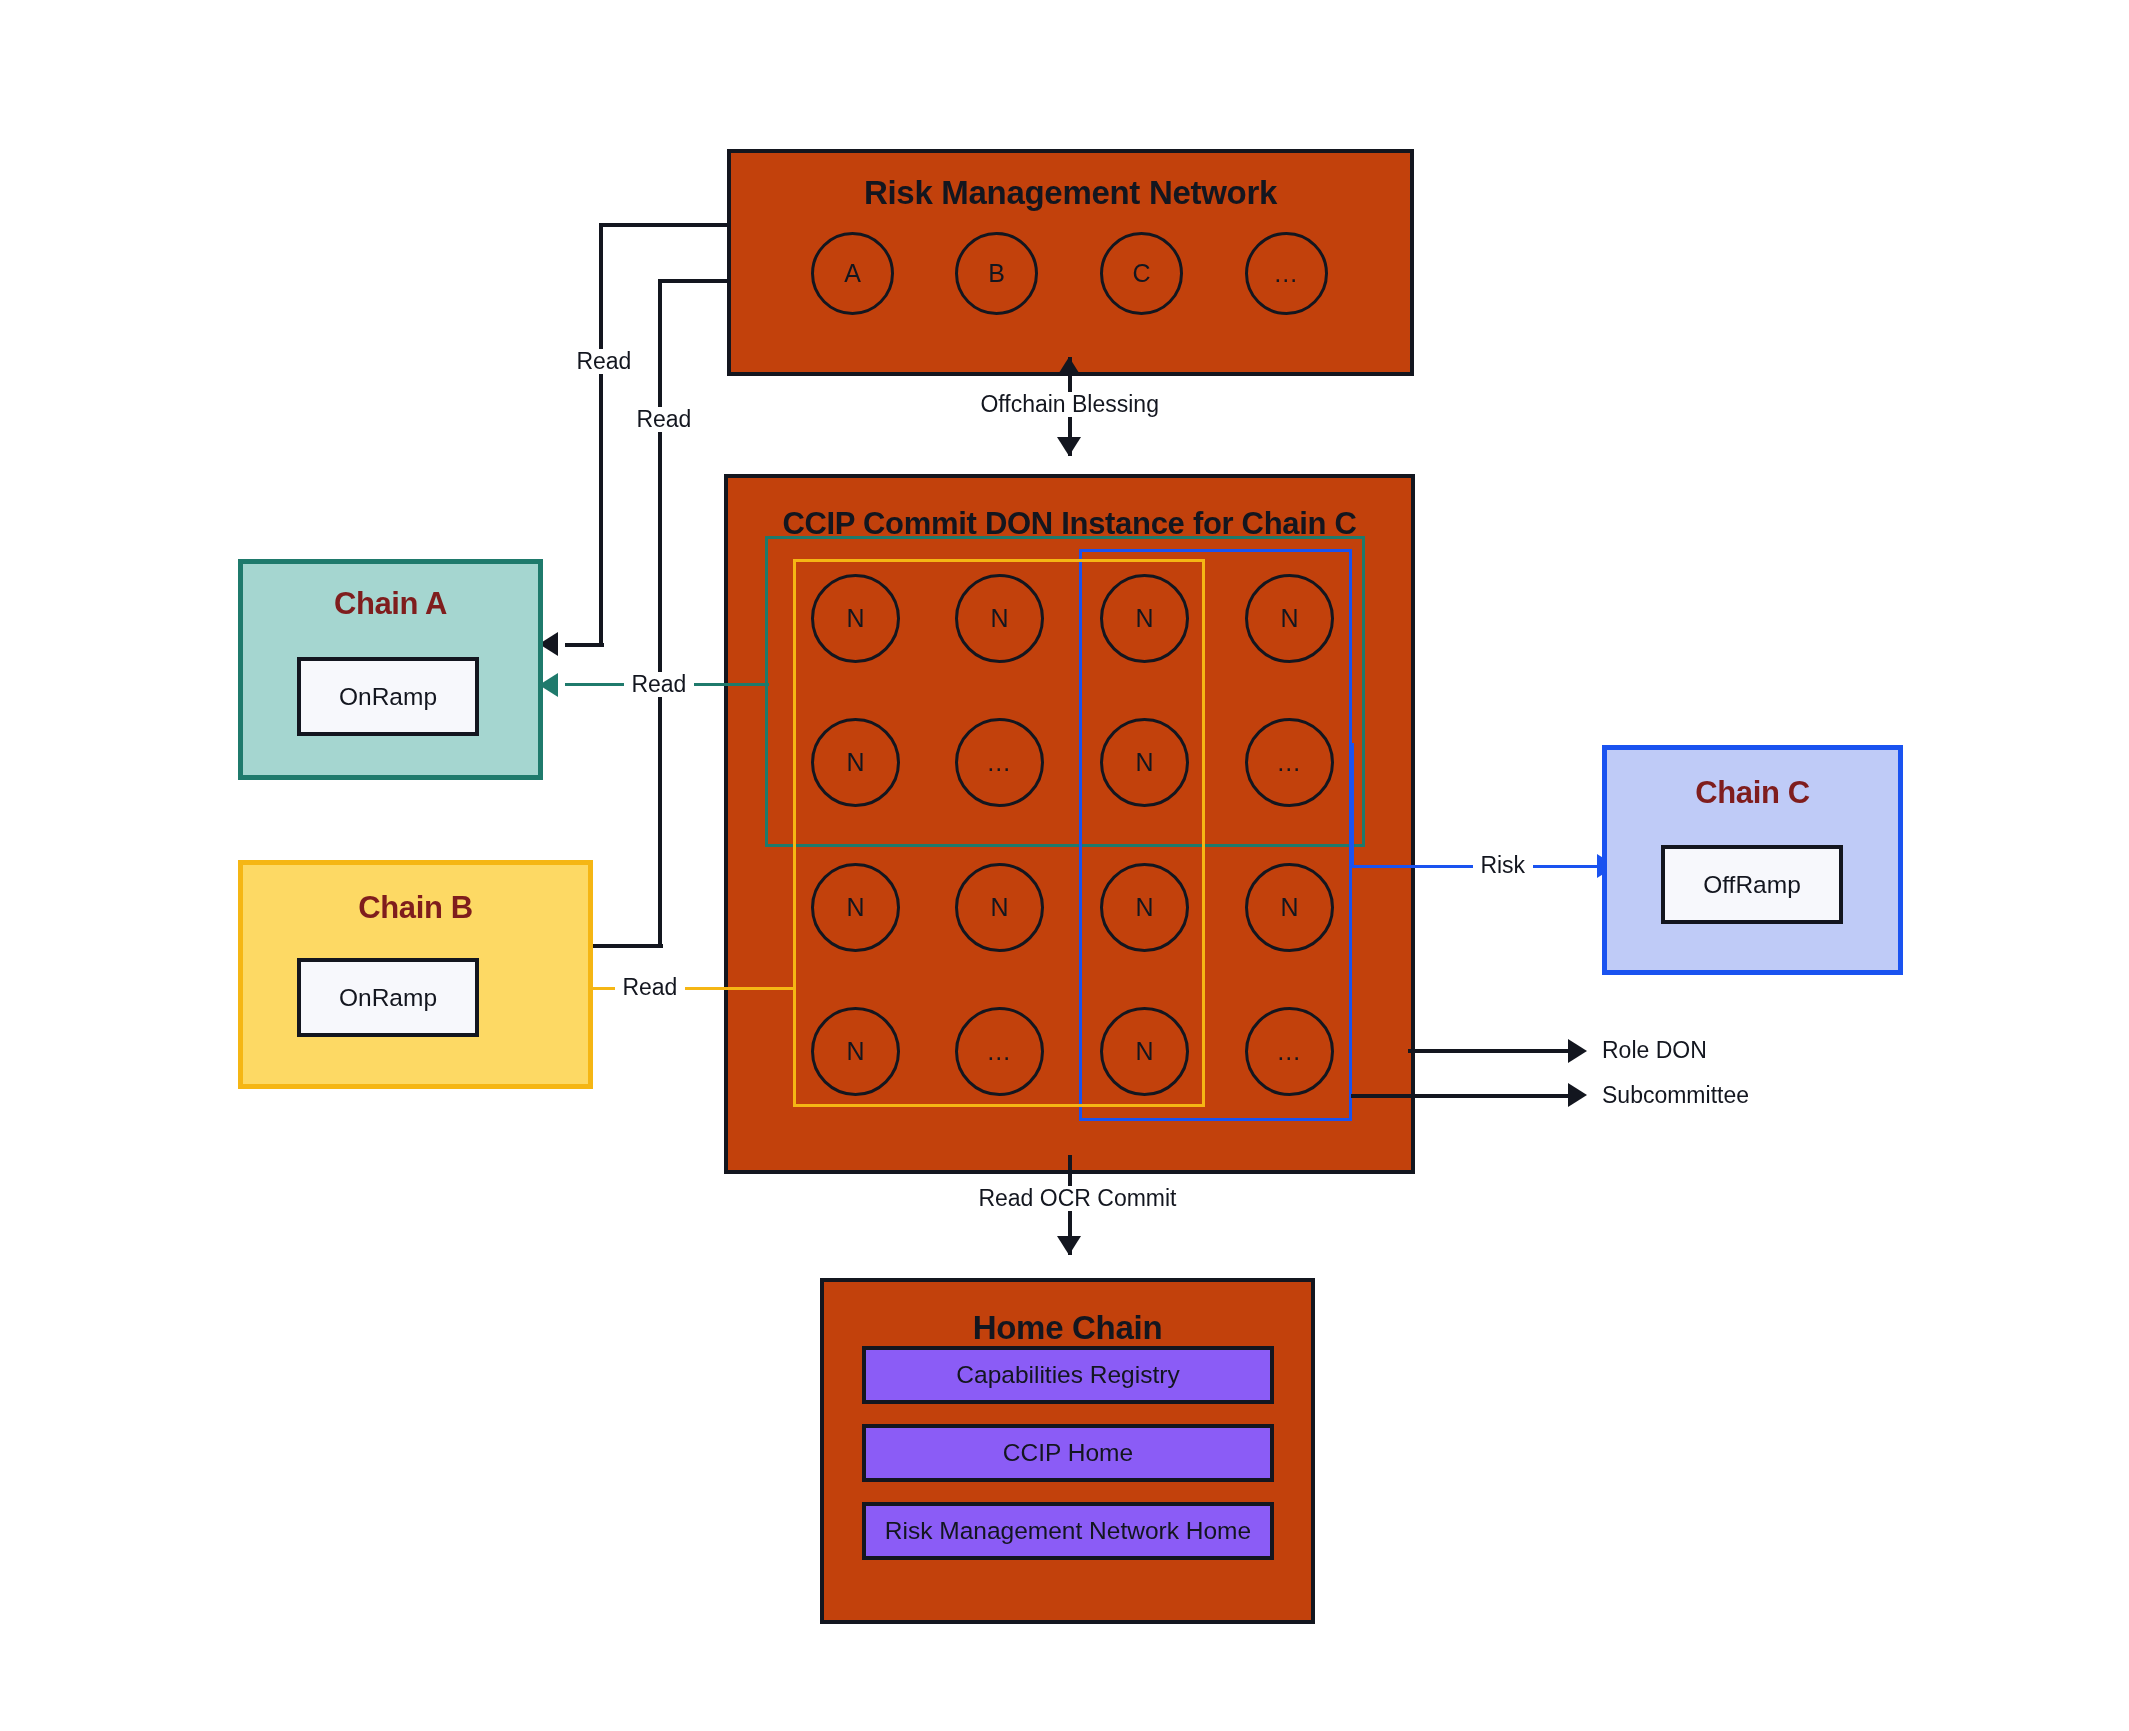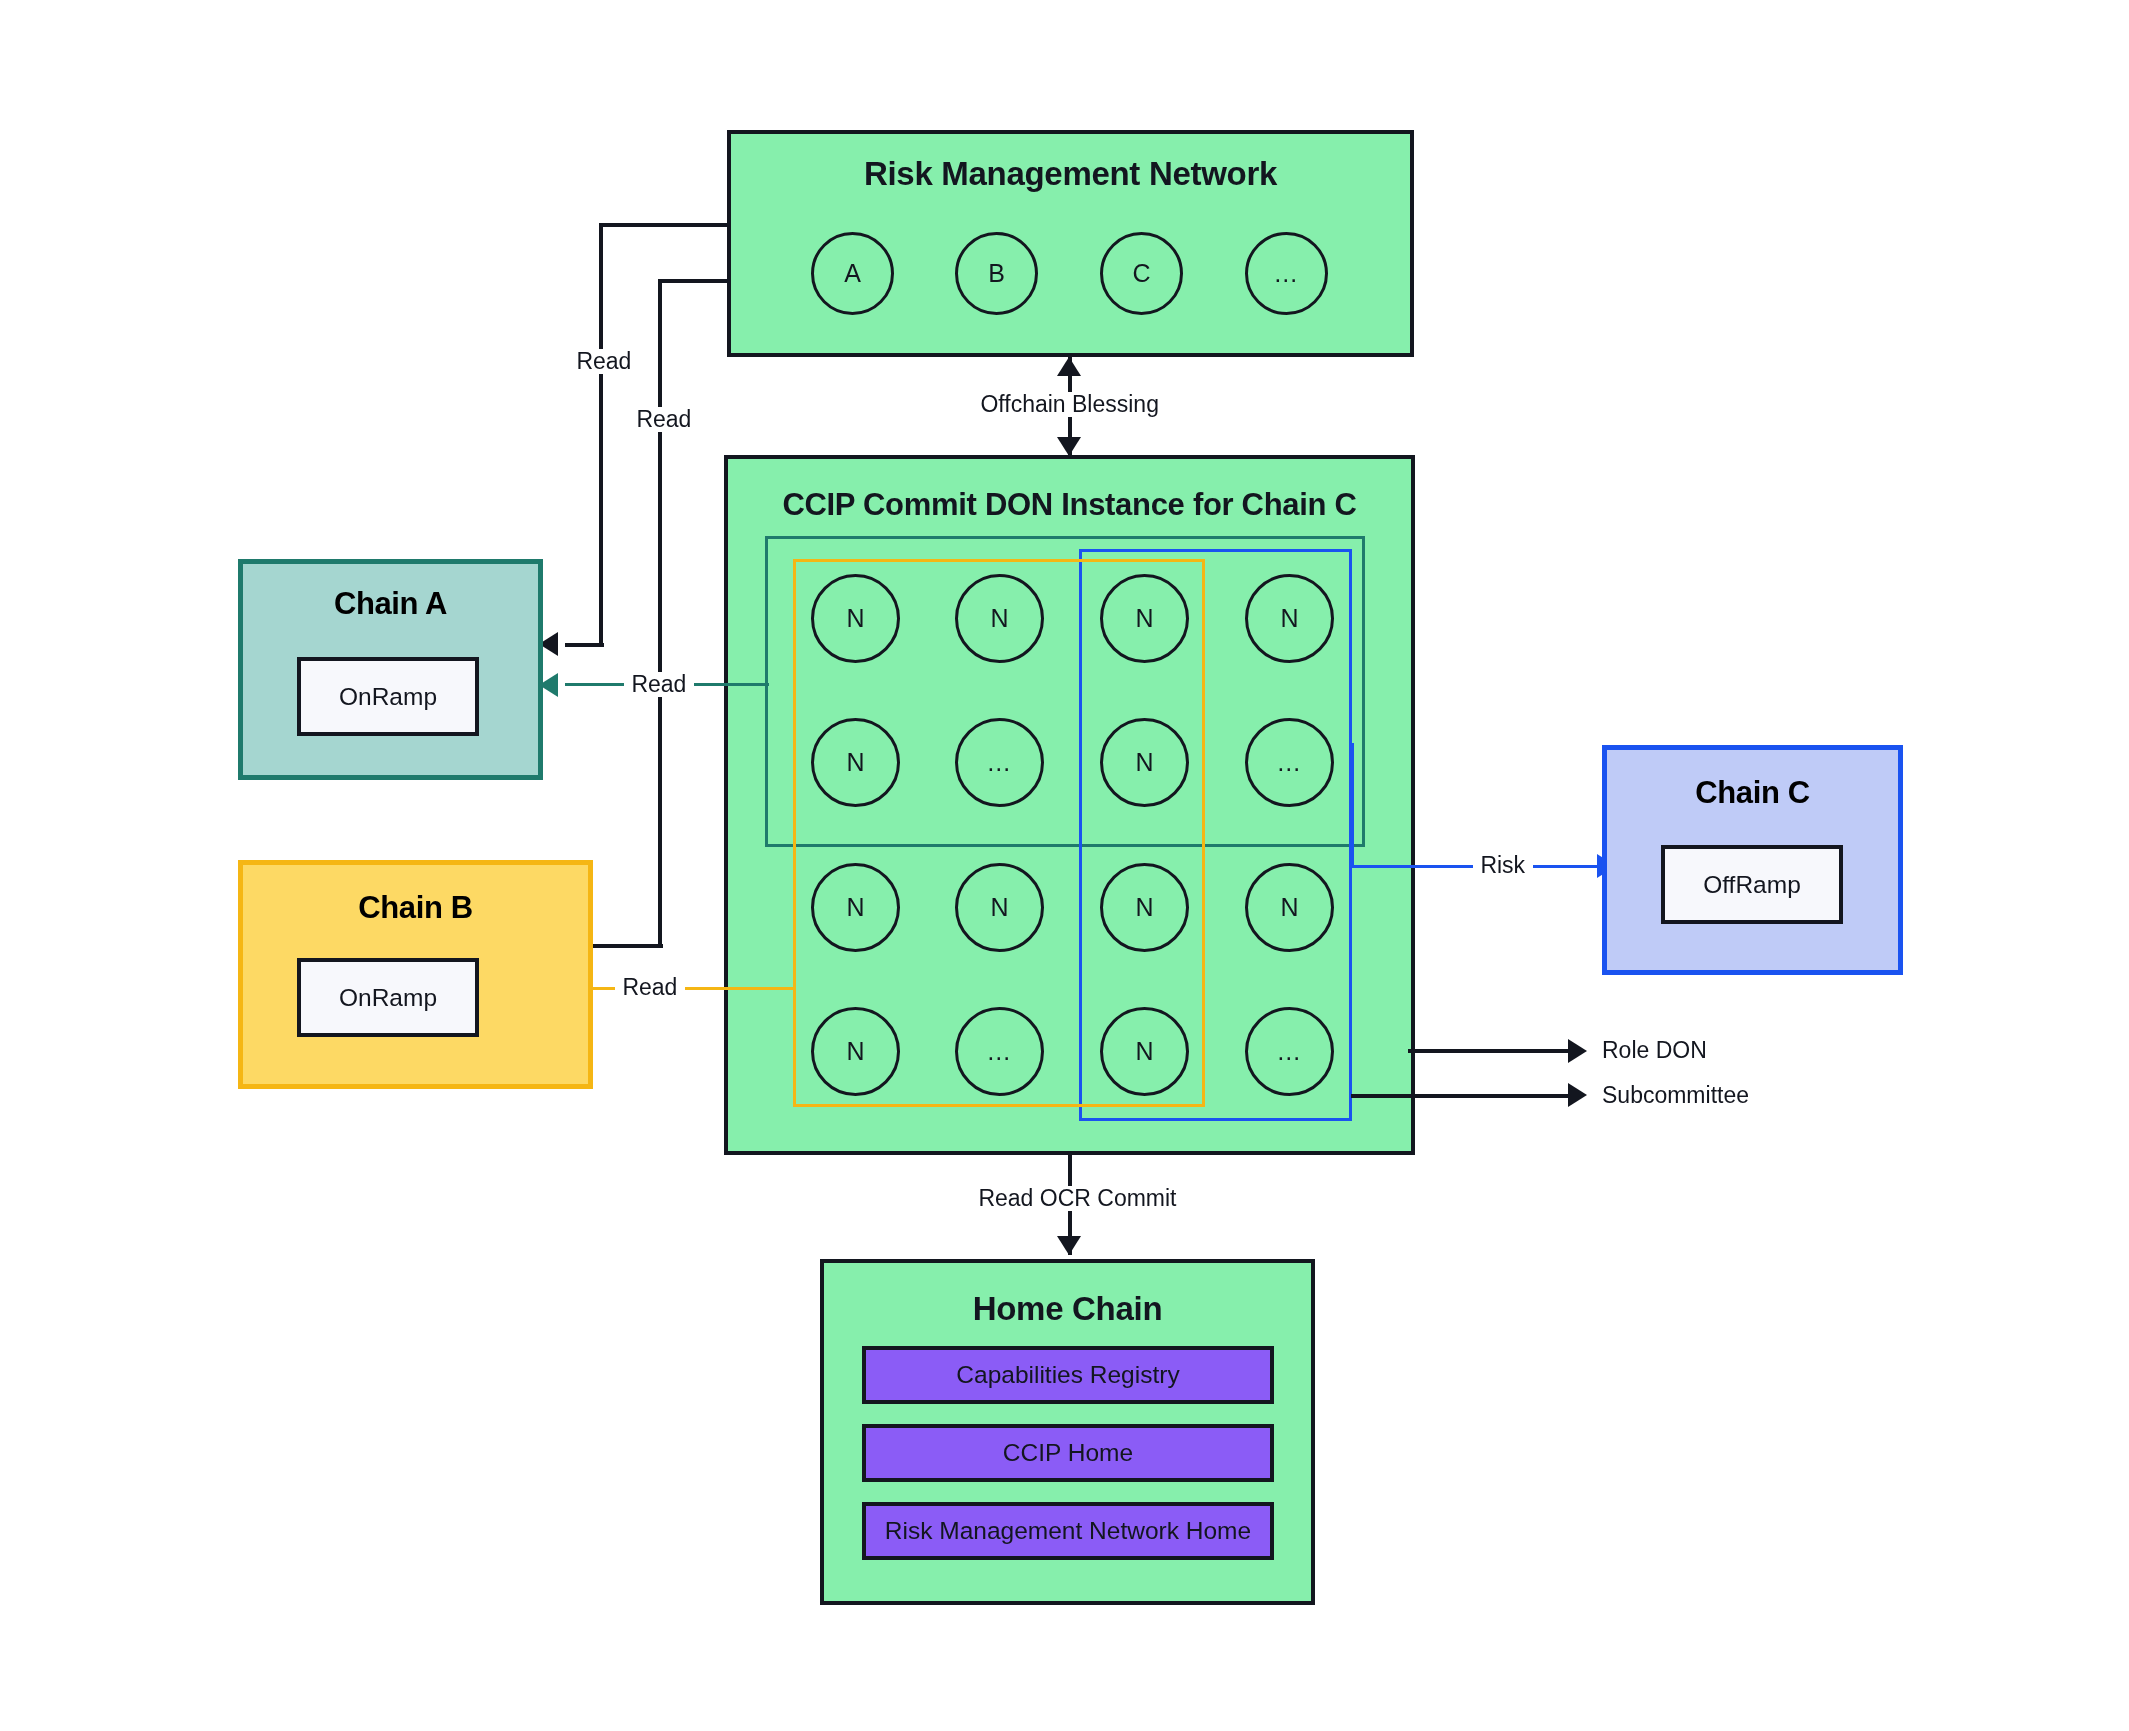--- a/index.html
+++ b/index.html
@@ -9,36 +9,37 @@
     font-family: "Liberation Sans", sans-serif;
     overflow: hidden;
   }
   #stage { position: relative; width: 2129px; height: 1731px; background:#fff; }
 
   .box { position: absolute; }
 
   
   .plainbox {
     border: 4.5px solid #13161f;
-    background: #86efac;
+    background: #c2410c;
+    margin-top: 19px;
   }
   .boxtitle {
     position: absolute;
     left: 0; right: 0;
     text-align: center;
     font-weight: 700;
     color: #13161f;
     letter-spacing: -0.3px;
   }
 
   
   .chainbox { border-width: 5.2px; border-style: solid; }
   .chain-title {
     position: absolute; left:0; right:0; text-align:center;
-    font-size: 31px; font-weight: 700; color:#000000; letter-spacing:-0.4px;
+    font-size: 31px; font-weight: 700; color:#7f1d1d; letter-spacing:-0.4px;
   }
   .ramp {
     position: absolute;
     border: 4.5px solid #13161f;
     background: #f7f8fc;
     display: flex; align-items: center; justify-content: center;
     font-size: 24.5px; color: #13161f;
   }
 
   

